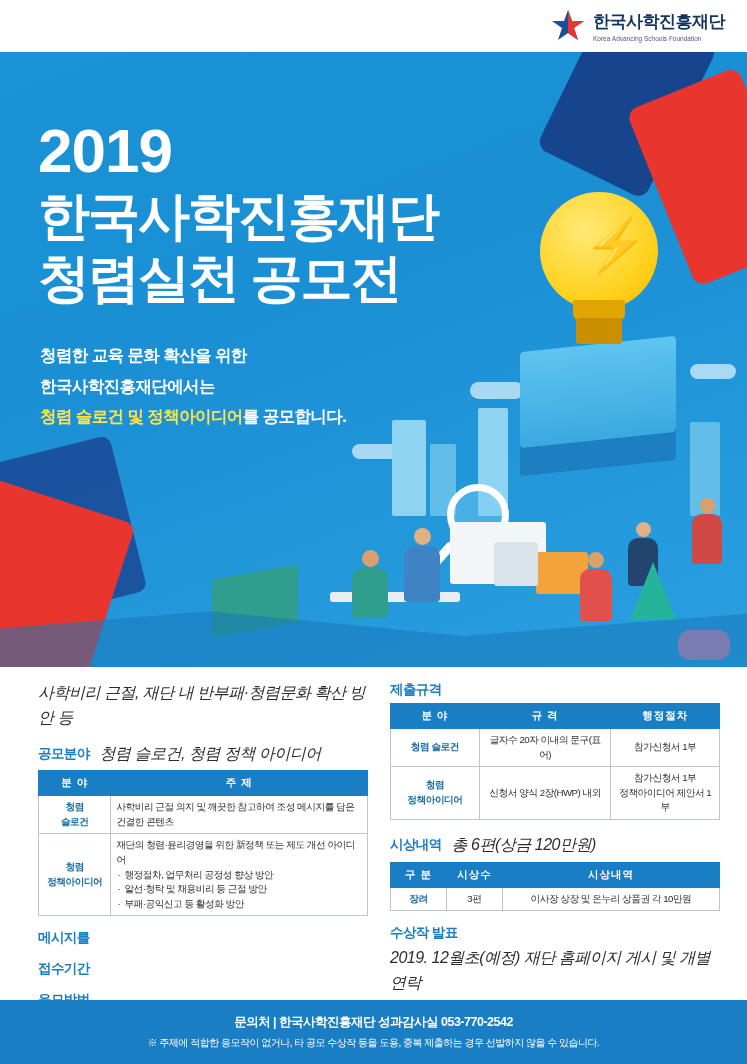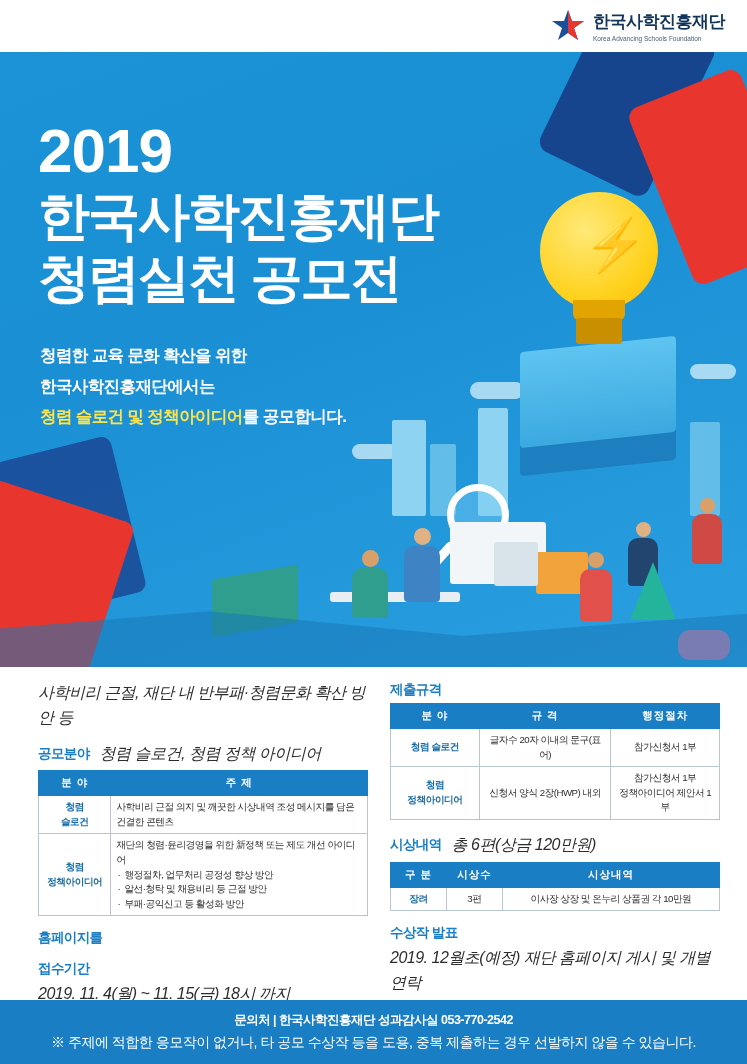--- a/index.html
+++ b/index.html
@@ -177,21 +177,21 @@
   .link { color: #2d2d2d; }
 
   
   .footer {
     position: absolute; left: 0; bottom: 0; width: 100%; height: 64px;
     background: #1a7ec4; color: #fff;
     display: flex; flex-direction: column; align-items: center; justify-content: center;
     gap: 5px;
   }
   .footer-main { font-size: 12.5px; font-weight: bold; letter-spacing: -0.5px; }
-  .footer-sub { font-size: 14px; letter-spacing: -0.5px; }
+  .footer-sub { font-size: 10px; letter-spacing: -0.5px; }
 </style>
 </head>
 <body>
 
 <div class="header">
   <div class="logo-wrap">
     <span class="logo-mark">
       <svg width="34" height="34" viewBox="0 0 34 34">
         <polygon points="17,1 21,12 33,12 23,19 27,31 17,24 7,31 11,19 1,12 13,12" fill="#1b4f9c"></polygon>
         <polygon points="17,1 21,12 33,12 23,19 27,31 17,24" fill="#e8362f"></polygon>
@@ -288,40 +288,39 @@
     <table class="t-reg">
       <thead>
         <tr>
           <th>분 야</th>
           <th>주 제</th>
         </tr>
       </thead>
       <tbody>
         <tr>
           <td class="c">청렴<br>슬로건</td>
-          <td>사학비리 근절 의지 및 깨끗한 시상내역 조성 메시지를 담은 건결한 콘텐츠</td>
+          <td>사학비리 근절 의지 및 깨끗한 참고하여 조성 메시지를 담은 건결한 콘텐츠</td>
         </tr>
         <tr>
           <td class="c">청렴<br>정책아이디어</td>
           <td>
             <div>재단의 청렴·윤리경영을 위한 新정책 또는 제도 개선 아이디어</div>
             <ul class="bullets">
               <li>행정절차, 업무처리 공정성 향상 방안</li>
               <li>알선·청탁 및 채용비리 등 근절 방안</li>
               <li>부패·공익신고 등 활성화 방안</li>
             </ul>
           </td>
         </tr>
       </tbody>
     </table>
 
-    <div class="sec-title mt">홈페이지를</div>
+    <div class="sec-title mt">메시지를</div>
 
     <div class="sec-title mt">접수기간</div>
-    <div class="sec-body">2019. 11. 4(월) ~ 11. 15(금) 18시 까지</div>
 
     <div class="sec-title mt">응모방법</div>
     <div class="sec-body">공모전 전용 메일(open@kasfo.or.kr)을 통한 온라인 접수</div>
   </div>
 
   <div class="col-right">
 
     <div class="sec-title">제출규격</div>
     <table class="t-sub">
       <thead>

